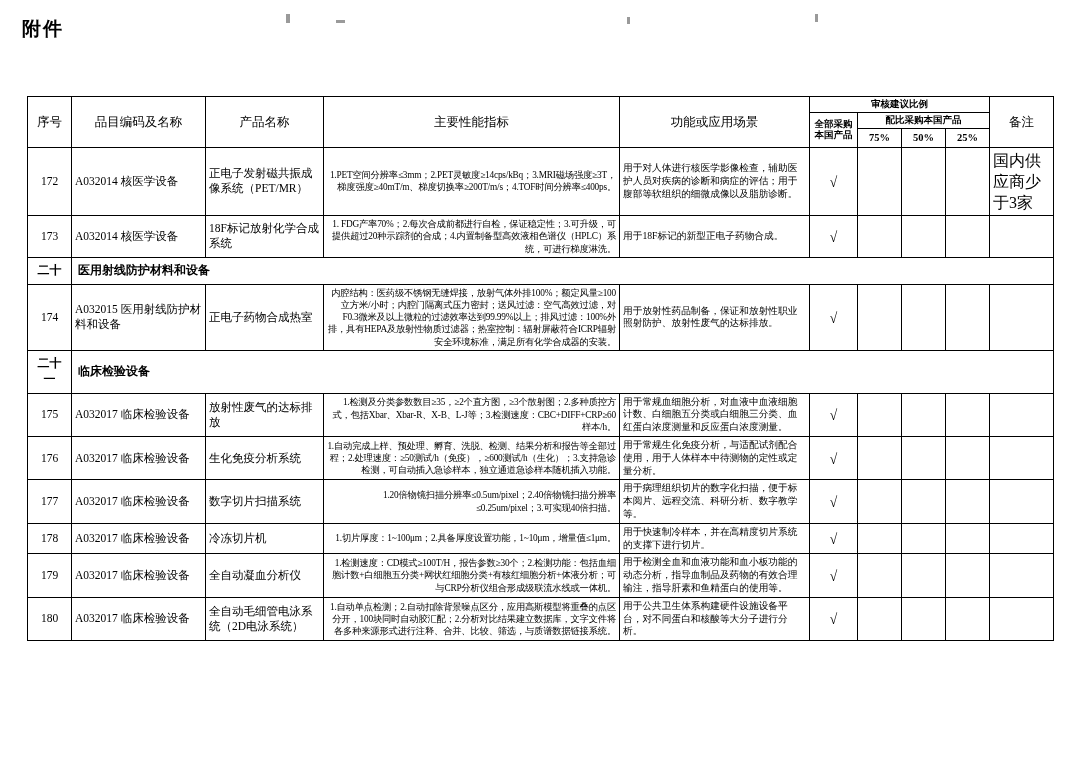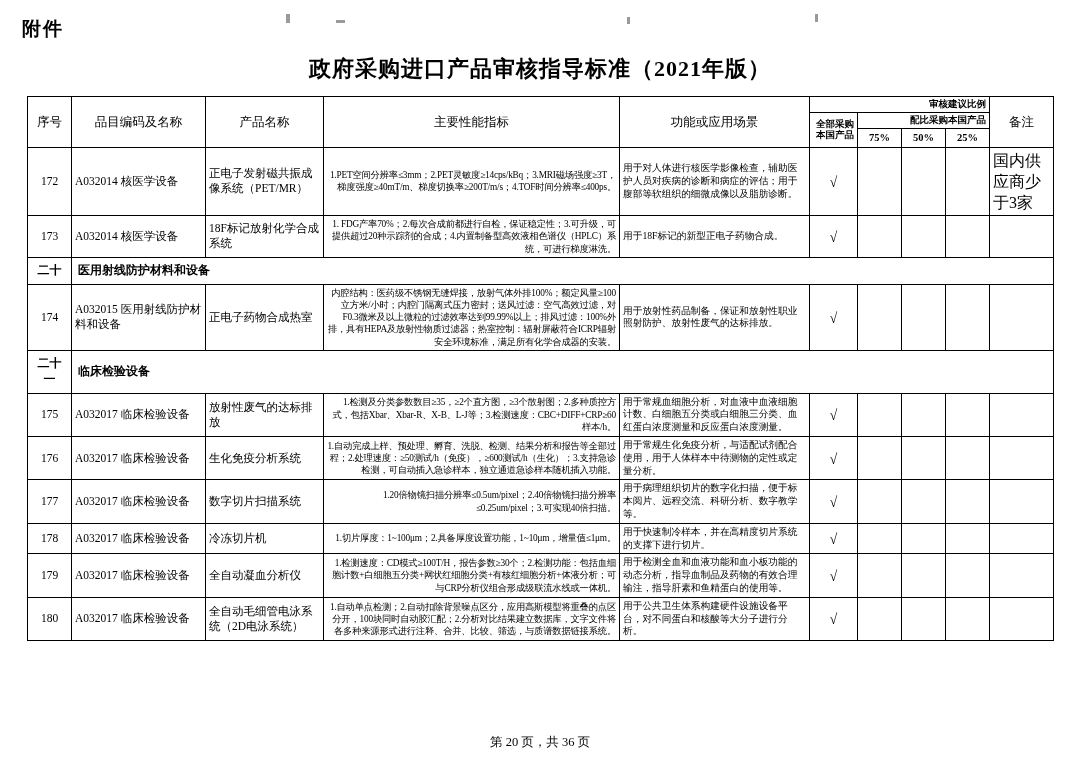--- a/index.html
+++ b/index.html
@@ -62,21 +62,20 @@
   thead th {
     text-align: center;
     font-weight: normal;
     font-size: 12.5px;
     padding: 3px 2px;
   }
   thead th.small {
     font-size: 9.5px;
     font-weight: bold;
     line-height: 1.15;
-    text-align: right;
   }
   thead th.pct {
     font-size: 10.5px;
     font-weight: bold;
   }
   td.seq {
     text-align: center;
     font-size: 11.5px;
   }
   td.code {
@@ -142,21 +141,20 @@
 
 <div class="page">
 
   <div class="attach-label">附件</div>
 
   <div class="speck" style="left:286px; top:14px; width:4px; height:9px;"></div>
   <div class="speck" style="left:336px; top:20px; width:9px; height:3px;"></div>
   <div class="speck" style="left:627px; top:17px; width:3px; height:7px;"></div>
   <div class="speck" style="left:815px; top:14px; width:3px; height:8px;"></div>
 
-  <div class="doc-title">政府采购进口产品审核指导标准（2021年版）</div>
 
   <table class="main">
     <colgroup>
       <col style="width:44px">
       <col style="width:134px">
       <col style="width:118px">
       <col style="width:296px">
       <col style="width:190px">
       <col style="width:48px">
       <col style="width:44px">
@@ -297,14 +295,13 @@
           <td class="func">用于公共卫生体系构建硬件设施设备平台，对不同蛋白和核酸等大分子进行分析。</td>
           <td class="check"><span class="tick">√</span></td>
           <td class="check"></td>
           <td class="check"></td>
           <td class="check"></td>
           <td class="remark"></td>
         </tr>
       </tbody>
   </table>
 
-  <div class="footer">第 20 页，共 36 页</div>
 </div>
 
 </body></html>

